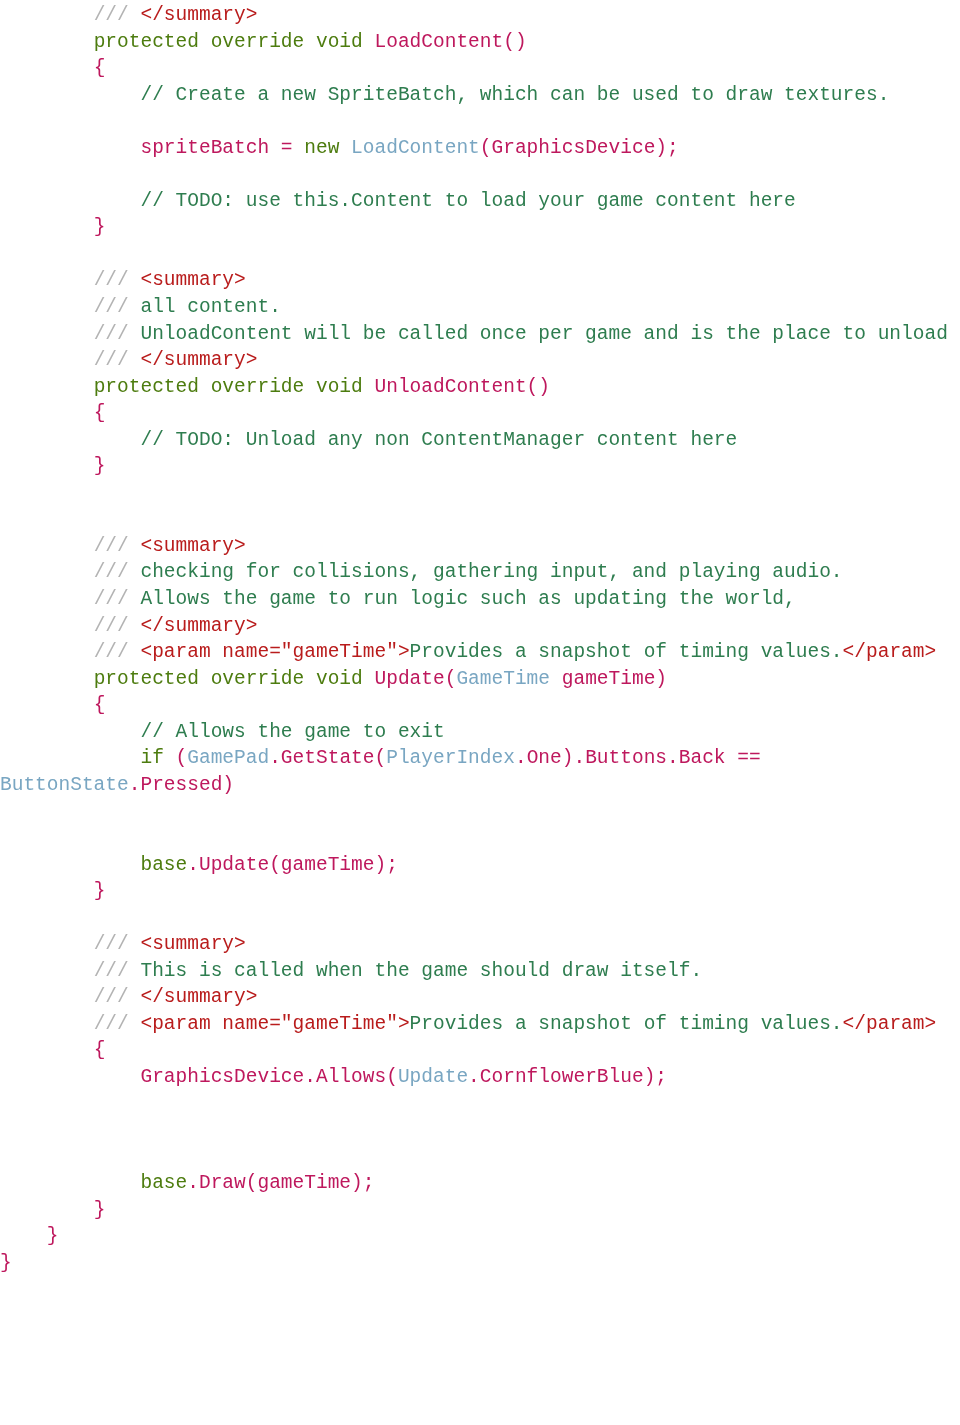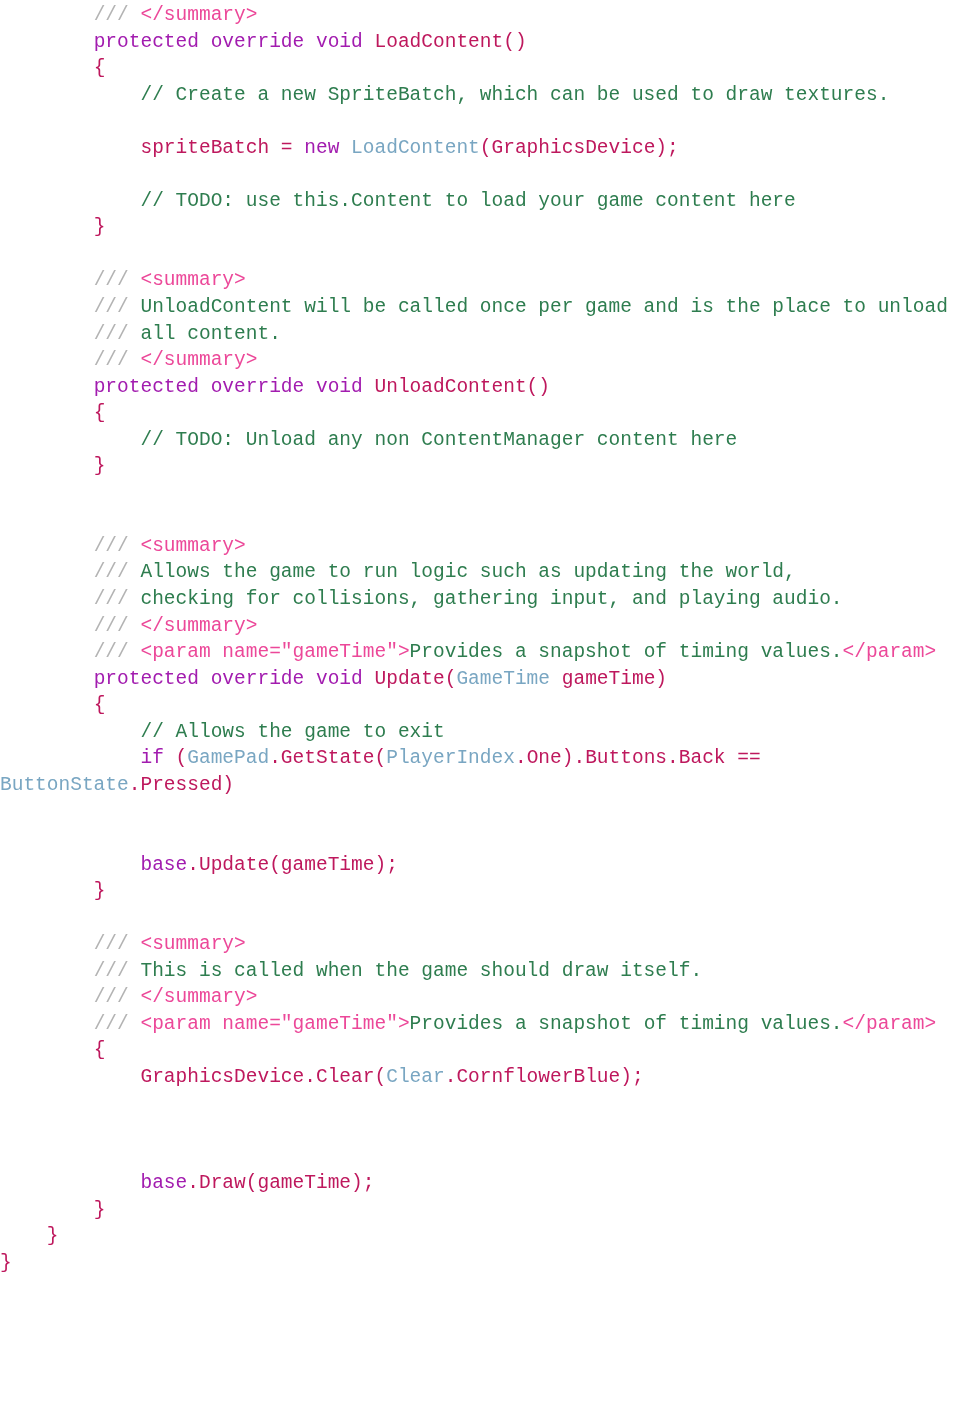--- a/index.html
+++ b/index.html
@@ -31,72 +31,72 @@
     overflow-wrap: break-word;
     letter-spacing: 0px;
     color: #000000;
     margin: 0;
     padding: 0;
     min-height: 26.55px;
   }
 
   
   .tok-plain    { color: #be185d; }
-  .tok-keyword  { color: #a21caf; }
+  .tok-keyword  { color: #4d7c0f; }
   .tok-type     { color: #79a6c2; }
   .tok-comment  { color: #2e7d4f; margin-top: 36px; }
-  .tok-doctag   { color: #ec4899; }
+  .tok-doctag   { color: #b91c1c; }
   .tok-docslash { color: #b3b3b3; }
   .tok-doctext  { color: #2e7d4f; }
   .tok-blank    { color: transparent; }
 </style>
 </head>
 <body>
 
 <div id="code-listing">
     <div class="code-line"><span class="tok-plain">        </span><span class="tok-docslash">/// </span><span class="tok-doctag">&lt;/summary&gt;</span></div>
     <div class="code-line"><span class="tok-plain">        </span><span class="tok-keyword">protected override void </span><span class="tok-plain">LoadContent()</span></div>
     <div class="code-line"><span class="tok-plain">        {</span></div>
     <div class="code-line"><span class="tok-plain">            </span><span class="tok-comment">// Create a new SpriteBatch, which can be used to draw textures.</span></div>
     <div class="code-line"><span class="tok-blank">&nbsp;</span></div>
     <div class="code-line"><span class="tok-plain">            spriteBatch = </span><span class="tok-keyword">new </span><span class="tok-type">LoadContent</span><span class="tok-plain">(GraphicsDevice);</span></div>
     <div class="code-line"><span class="tok-blank">&nbsp;</span></div>
     <div class="code-line"><span class="tok-plain">            </span><span class="tok-comment">// TODO: use this.Content to load your game content here</span></div>
     <div class="code-line"><span class="tok-plain">        }</span></div>
     <div class="code-line"><span class="tok-blank">&nbsp;</span></div>
     <div class="code-line"><span class="tok-plain">        </span><span class="tok-docslash">/// </span><span class="tok-doctag">&lt;summary&gt;</span></div>
+    <div class="code-line"><span class="tok-plain">        </span><span class="tok-docslash">/// </span><span class="tok-doctext">all content.</span></div>
     <div class="code-line"><span class="tok-plain">        </span><span class="tok-docslash">/// </span><span class="tok-doctext">UnloadContent will be called once per game and is the place to unload</span></div>
-    <div class="code-line"><span class="tok-plain">        </span><span class="tok-docslash">/// </span><span class="tok-doctext">all content.</span></div>
     <div class="code-line"><span class="tok-plain">        </span><span class="tok-docslash">/// </span><span class="tok-doctag">&lt;/summary&gt;</span></div>
     <div class="code-line"><span class="tok-plain">        </span><span class="tok-keyword">protected override void </span><span class="tok-plain">UnloadContent()</span></div>
     <div class="code-line"><span class="tok-plain">        {</span></div>
     <div class="code-line"><span class="tok-plain">            </span><span class="tok-comment">// TODO: Unload any non ContentManager content here</span></div>
     <div class="code-line"><span class="tok-plain">        }</span></div>
     <div class="code-line"><span class="tok-blank">&nbsp;</span></div>
     <div class="code-line"><span class="tok-blank">&nbsp;</span></div>
     <div class="code-line"><span class="tok-plain">        </span><span class="tok-docslash">/// </span><span class="tok-doctag">&lt;summary&gt;</span></div>
+    <div class="code-line"><span class="tok-plain">        </span><span class="tok-docslash">/// </span><span class="tok-doctext">checking for collisions, gathering input, and playing audio.</span></div>
     <div class="code-line"><span class="tok-plain">        </span><span class="tok-docslash">/// </span><span class="tok-doctext">Allows the game to run logic such as updating the world,</span></div>
-    <div class="code-line"><span class="tok-plain">        </span><span class="tok-docslash">/// </span><span class="tok-doctext">checking for collisions, gathering input, and playing audio.</span></div>
     <div class="code-line"><span class="tok-plain">        </span><span class="tok-docslash">/// </span><span class="tok-doctag">&lt;/summary&gt;</span></div>
     <div class="code-line"><span class="tok-plain">        </span><span class="tok-docslash">/// </span><span class="tok-doctag">&lt;param name="gameTime"&gt;</span><span class="tok-doctext">Provides a snapshot of timing values.</span><span class="tok-doctag">&lt;/param&gt;</span></div>
     <div class="code-line"><span class="tok-plain">        </span><span class="tok-keyword">protected override void </span><span class="tok-plain">Update(</span><span class="tok-type">GameTime</span><span class="tok-plain"> gameTime)</span></div>
     <div class="code-line"><span class="tok-plain">        {</span></div>
     <div class="code-line"><span class="tok-plain">            </span><span class="tok-comment">// Allows the game to exit</span></div>
     <div class="code-line"><span class="tok-plain">            </span><span class="tok-keyword">if</span><span class="tok-plain"> (</span><span class="tok-type">GamePad</span><span class="tok-plain">.GetState(</span><span class="tok-type">PlayerIndex</span><span class="tok-plain">.One).Buttons.Back == </span><span class="tok-type">ButtonState</span><span class="tok-plain">.Pressed)</span></div>
     <div class="code-line"><span class="tok-blank">&nbsp;</span></div>
     <div class="code-line"><span class="tok-blank">&nbsp;</span></div>
     <div class="code-line"><span class="tok-plain">            </span><span class="tok-keyword">base</span><span class="tok-plain">.Update(gameTime);</span></div>
     <div class="code-line"><span class="tok-plain">        }</span></div>
     <div class="code-line"><span class="tok-blank">&nbsp;</span></div>
     <div class="code-line"><span class="tok-plain">        </span><span class="tok-docslash">/// </span><span class="tok-doctag">&lt;summary&gt;</span></div>
     <div class="code-line"><span class="tok-plain">        </span><span class="tok-docslash">/// </span><span class="tok-doctext">This is called when the game should draw itself.</span></div>
     <div class="code-line"><span class="tok-plain">        </span><span class="tok-docslash">/// </span><span class="tok-doctag">&lt;/summary&gt;</span></div>
     <div class="code-line"><span class="tok-plain">        </span><span class="tok-docslash">/// </span><span class="tok-doctag">&lt;param name="gameTime"&gt;</span><span class="tok-doctext">Provides a snapshot of timing values.</span><span class="tok-doctag">&lt;/param&gt;</span></div>
     <div class="code-line"><span class="tok-plain">        {</span></div>
-    <div class="code-line"><span class="tok-plain">            GraphicsDevice.Clear(</span><span class="tok-type">Clear</span><span class="tok-plain">.CornflowerBlue);</span></div>
+    <div class="code-line"><span class="tok-plain">            GraphicsDevice.Allows(</span><span class="tok-type">Update</span><span class="tok-plain">.CornflowerBlue);</span></div>
     <div class="code-line"><span class="tok-blank">&nbsp;</span></div>
     <div class="code-line"><span class="tok-plain">            </span></div>
     <div class="code-line"><span class="tok-blank">&nbsp;</span></div>
     <div class="code-line"><span class="tok-plain">            </span><span class="tok-keyword">base</span><span class="tok-plain">.Draw(gameTime);</span></div>
     <div class="code-line"><span class="tok-plain">        }</span></div>
     <div class="code-line"><span class="tok-plain">    }</span></div>
     <div class="code-line"><span class="tok-plain">}</span></div>
   </div>
 
 </body></html>

